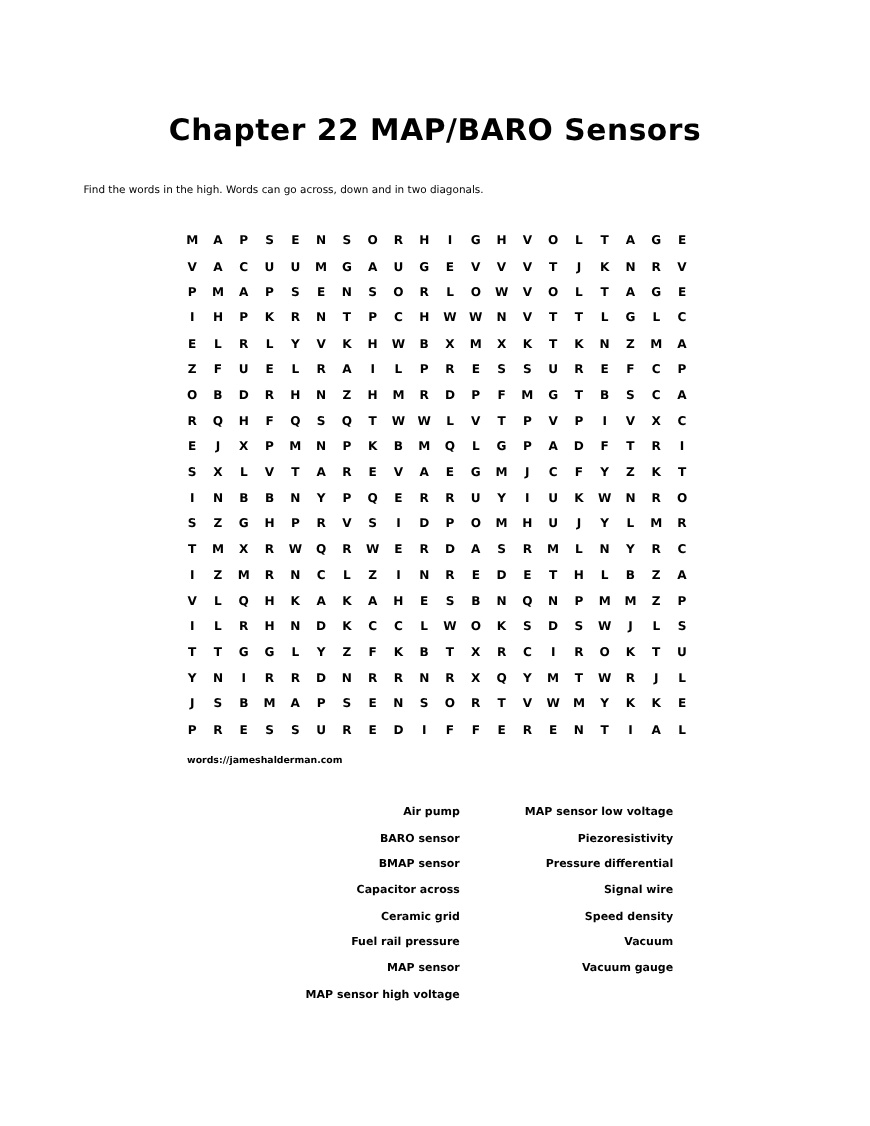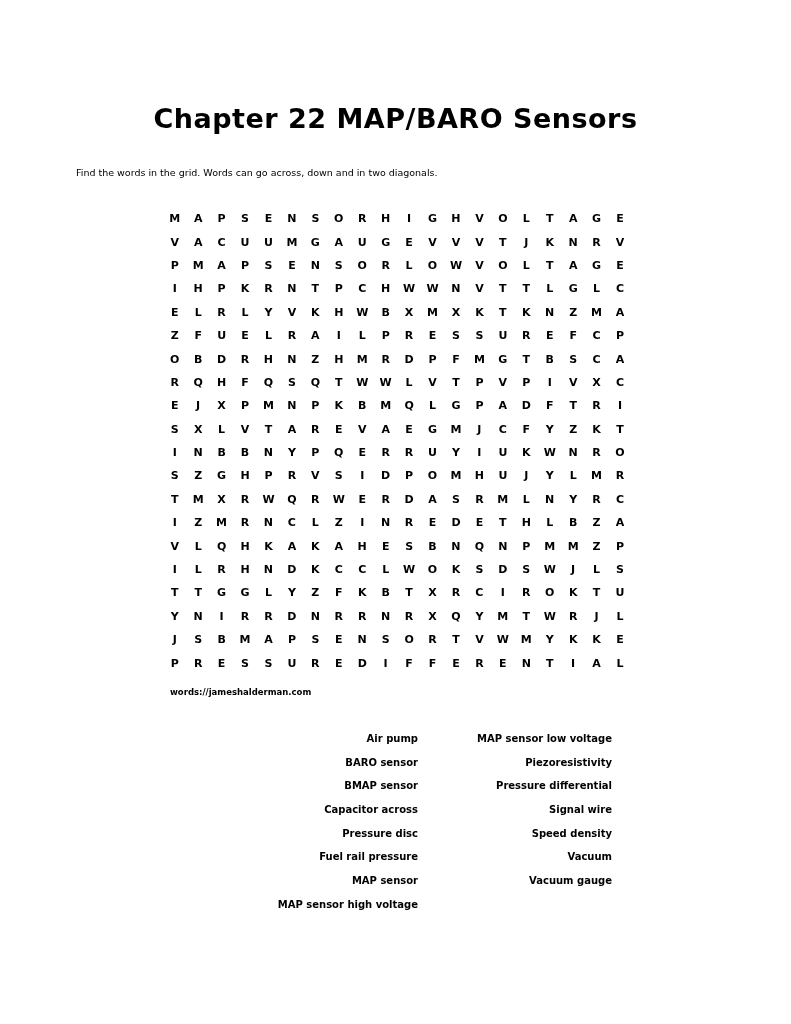--- a/index.html
+++ b/index.html
@@ -69,21 +69,21 @@
     white-space: nowrap;
   }
 </style>
 </head>
 <body>
 
 <div class="page">
 
   <h1 class="title">Chapter 22 MAP/BARO Sensors</h1>
 
-  <p class="instructions">Find the words in the grid. Words can go across, down and in two diagonals.</p>
+  <p class="instructions">Find the words in the high. Words can go across, down and in two diagonals.</p>
 
   <div class="grid">
       <span>M</span>
       <span>A</span>
       <span>P</span>
       <span>S</span>
       <span>E</span>
       <span>N</span>
       <span>S</span>
       <span>O</span>
@@ -481,21 +481,21 @@
       <span>L</span>
     </div>
 
   <div class="source-url">words://jameshalderman.com</div>
 
   <div class="word-col word-col-left">
       <div>Air pump</div>
       <div>BARO sensor</div>
       <div>BMAP sensor</div>
       <div>Capacitor across</div>
-      <div>Pressure disc</div>
+      <div>Ceramic grid</div>
       <div>Fuel rail pressure</div>
       <div>MAP sensor</div>
       <div>MAP sensor high voltage</div>
     </div>
 
   <div class="word-col word-col-right">
       <div>MAP sensor low voltage</div>
       <div>Piezoresistivity</div>
       <div>Pressure differential</div>
       <div>Signal wire</div>

